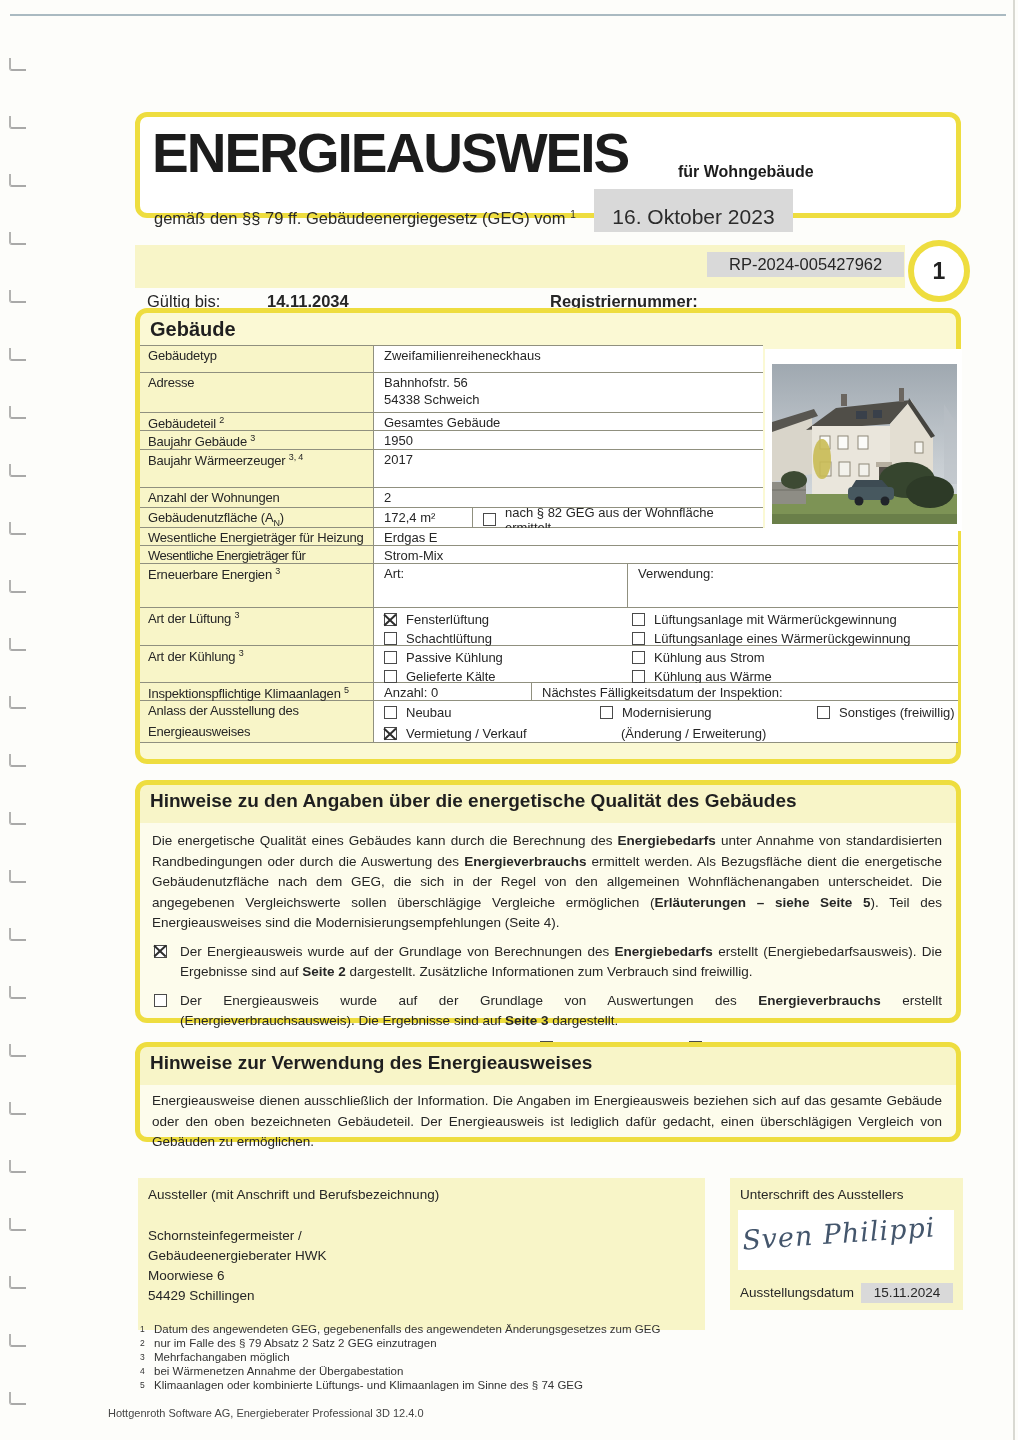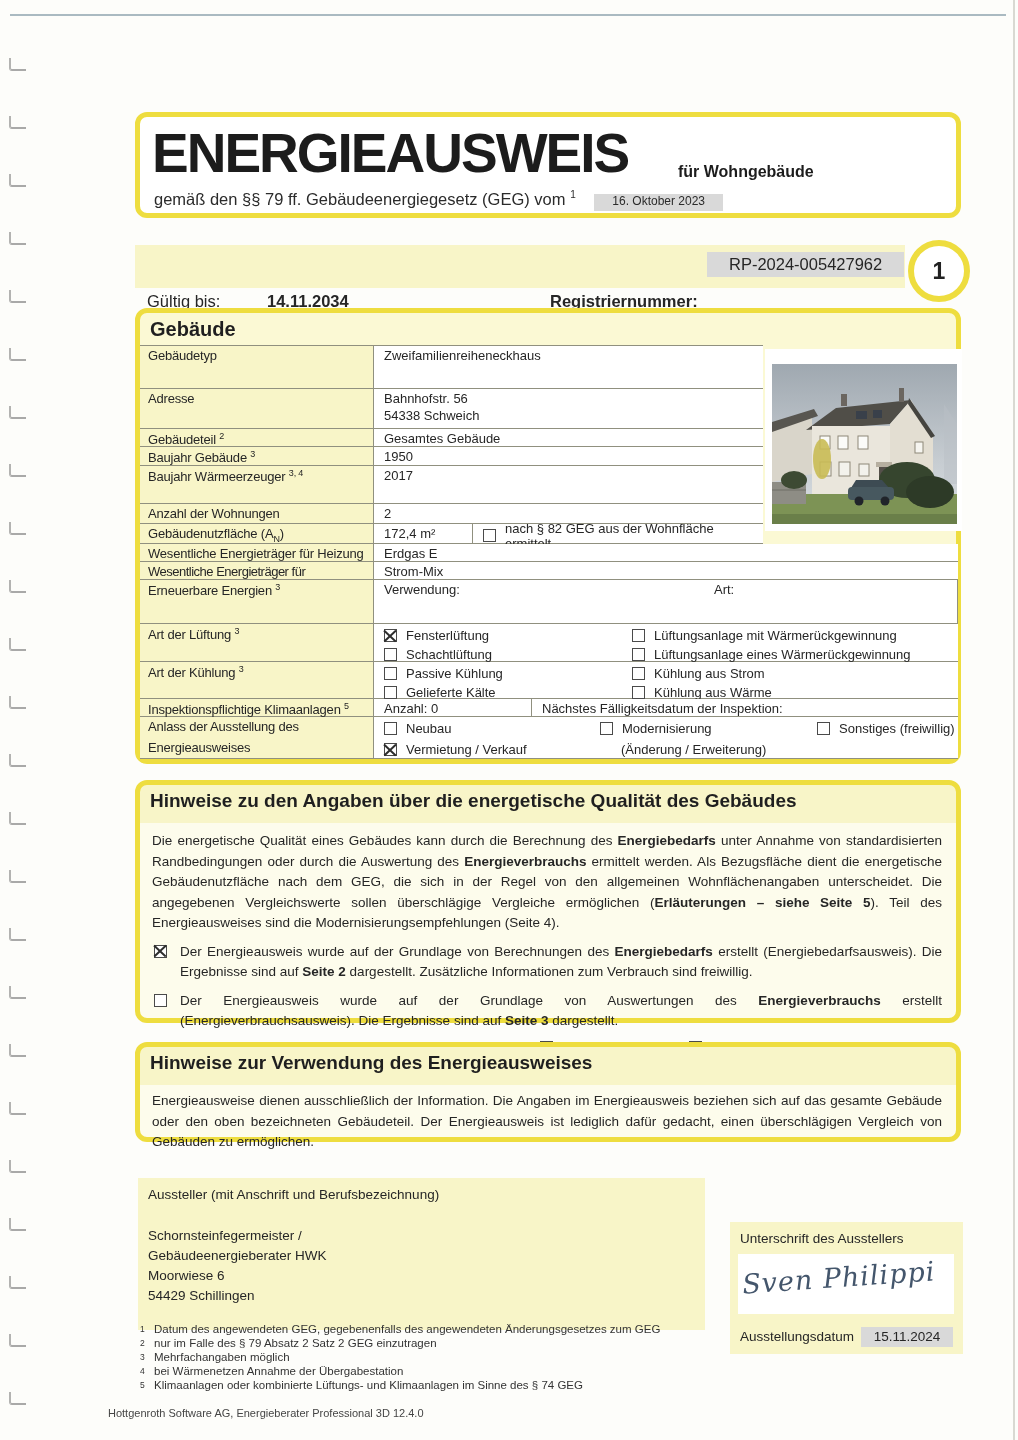--- a/index.html
+++ b/index.html
@@ -10,21 +10,21 @@
   .bm{position:absolute;left:9px;width:15px;height:11px;border-left:2px solid #777;border-bottom:2px solid #666;opacity:.55;border-bottom-left-radius:3px;}
   .smudge{position:absolute;background:#9a9a96;opacity:.25;border-radius:2px;}
   .ghost{position:absolute;left:640px;top:138px;width:320px;font-size:42px;font-weight:bold;color:#222;opacity:.05;transform:scaleX(-1);letter-spacing:-1px;pointer-events:none;}
   
   .ybox{position:absolute;border:5px solid #eedd3f;border-radius:12px;background:#fff;box-sizing:content-box;}
   
   .hd-title{position:absolute;left:12px;top:10px;font-size:55px;font-weight:800;letter-spacing:-2px;color:#1c1c1c;line-height:52px;}
   .hd-for{position:absolute;left:538px;top:46px;font-size:16px;font-weight:bold;color:#1c1c1c;}
   .hd-law{position:absolute;left:14px;top:72px;font-size:16.5px;color:#2b2b2b;}
   .hd-law sup{font-size:10px;}
-  .gray-chip{display:inline-block;background:#d9d9d9;padding:0 18px 3px;margin-left:14px;font-size:12px;}
+  .gray-chip{display:inline-block;background:#d9d9d9;padding:16px 18px 3px;margin-left:14px;font-size:21px;}
   
   .vband{position:absolute;left:135px;top:245px;width:770px;height:43px;background:#f8f5c8;}
   .vband .t{position:absolute;top:11px;font-size:16.5px;margin-top:36px;}
   .pagecircle{position:absolute;left:908px;top:240px;width:50px;height:50px;border:6px solid #eedd3f;border-radius:50%;background:#fff;text-align:center;line-height:50px;font-size:23px;font-weight:bold;color:#222;}
   
   .sec-title{position:absolute;left:10px;top:5px;font-size:20px;font-weight:bold;color:#1f1f1f;}
   .gtable{position:absolute;left:0;top:32px;width:818px;}
   .trow{display:flex;}
   .lbl{width:234px;flex:none;background:#f8f5c8;border-right:1px solid #90907f;border-bottom:1px solid #90907f;box-sizing:border-box;padding:2px 4px 0 8px;font-size:13px;letter-spacing:-0.2px;}
   .lbl sup,.val sup{font-size:9px;}
@@ -113,21 +113,21 @@
     <span class="t" style="left:132px;font-weight:bold">14.11.2034</span>
     <span class="t" style="left:415px;font-weight:bold">Registriernummer:</span>
     <span class="t gray-chip" style="left:572px;top:7px;margin:0;padding:3px 22px">RP-2024-005427962</span>
   </div>
   <div class="pagecircle">1</div>
 
   <div class="ybox" style="left:135px;top:308px;width:816px;height:446px;background:#fbf9d4;">
     <div class="sec-title">Gebäude</div>
 
     <div class="gtable">
-      <div class="trow bt" style="height:44px">
+      <div class="trow bt" style="height:28px">
         <div class="lbl"><span>Gebäudetyp</span></div>
         <div class="val w389"><span>Zweifamilienreiheneckhaus</span></div>
         <div class="photo-gap"></div>
       </div>
       <div class="trow" style="height:40px">
         <div class="lbl"><span>Adresse</span></div>
         <div class="val w389">
           <div>Bahnhofstr. 56</div>
           <div style="margin-top:2px">54338 Schweich</div>
         </div>
@@ -167,22 +167,22 @@
       <div class="trow" style="height:18px">
         <div class="lbl"><span>Wesentliche Energieträger für Heizung</span> <sup>3</sup></div>
         <div class="val grow"><span>Erdgas E</span></div>
       </div>
       <div class="trow" style="height:18px">
         <div class="lbl" style="letter-spacing:-0.5px"><span>Wesentliche Energieträger für Warmwasser</span><sup>3</sup></div>
         <div class="val grow"><span>Strom-Mix</span></div>
       </div>
       <div class="trow" style="height:44px">
         <div class="lbl"><span>Erneuerbare Energien</span> <sup>3</sup></div>
+        <div class="val vr" style="width:254px;flex:none"><span>Art:</span></div>
         <div class="val grow"><span>Verwendung:</span></div>
-        <div class="val vr" style="width:254px;flex:none"><span>Art:</span></div>
       </div>
       <div class="trow" style="height:38px">
         <div class="lbl"><span>Art der Lüftung</span> <sup>3</sup></div>
         <div class="val grow" style="display:flex">
           <div style="width:248px;flex:none">
             <div class="opt">
                 <span class="cb checked"></span>
                 <span>Fensterlüftung</span>
               </div>
             <div class="opt">
@@ -364,21 +364,21 @@
 
   <div class="ibox" style="left:138px;top:1178px;width:567px;height:152px;">
     <div class="cap">Aussteller (mit Anschrift und Berufsbezeichnung)</div>
     <div class="addr">
       <div>Schornsteinfegermeister /</div>
       <div>Gebäudeenergieberater HWK</div>
       <div>Moorwiese 6</div>
       <div>54429 Schillingen</div>
     </div>
   </div>
-  <div class="ibox" style="left:730px;top:1178px;width:233px;height:132px;margin-top:44px;">
+  <div class="ibox" style="left:730px;top:1178px;width:233px;height:132px;">
     <div class="cap">Unterschrift des Ausstellers</div>
     <div class="sigpanel">
       <span class="sig">Sven Philippi</span>
     </div>
     <span class="datelbl">Ausstellungsdatum</span>
     <span class="datechip">15.11.2024</span>
   </div>
 
   <div class="fnotes">
     <div class="fn">

